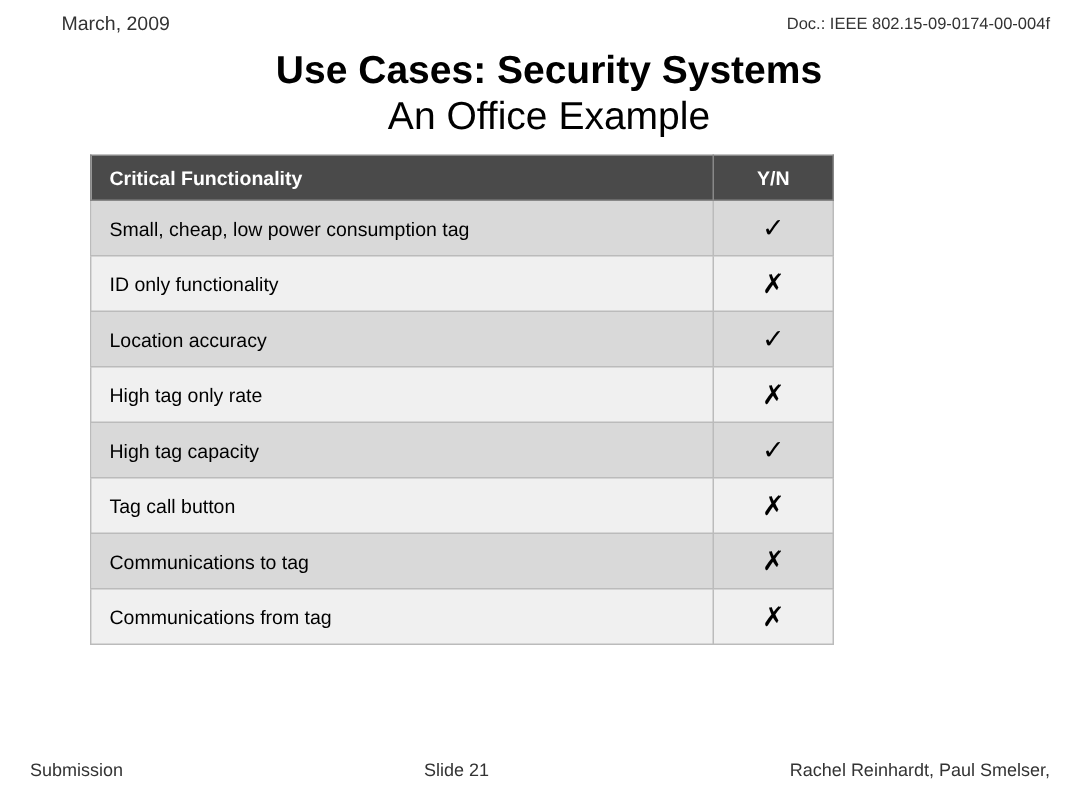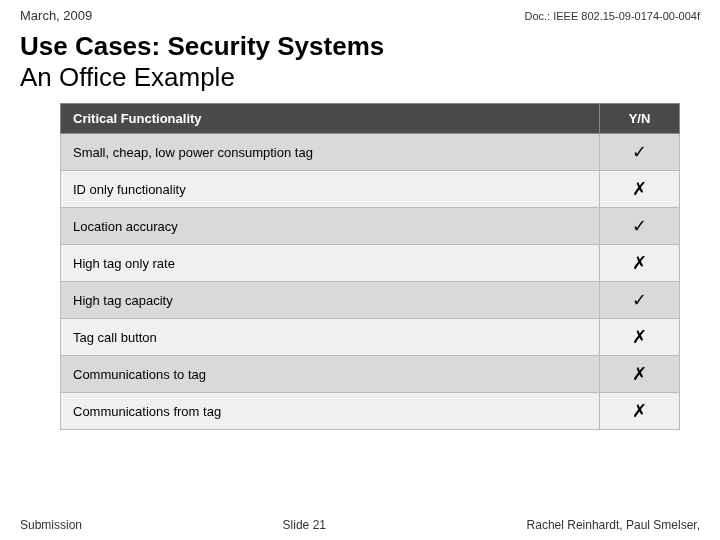--- a/index.html
+++ b/index.html
@@ -17,29 +17,31 @@
     .header-bar {
       display: flex;
       justify-content: space-between;
       align-items: center;
       padding: 8px 20px 4px 20px;
     }
 
     .header-date {
       font-size: 13px;
       color: #333;
+      margin-left: 21px;
     }
 
     .header-doc {
       font-size: 11px;
       color: #333;
     }
 
     .title-section {
       padding: 4px 8px 10px 20px;
+      text-align: center;
     }
 
     .main-title {
       font-size: 26px;
       font-weight: bold;
       color: #000;
       line-height: 1.2;
     }
 
     .sub-title {
@@ -47,21 +49,21 @@
       font-weight: normal;
       color: #000;
       line-height: 1.2;
     }
 
     .table-container {
       padding: 0 20px 0 60px;
     }
 
     table {
-      width: 620px;
+      width: 496px;
       border-collapse: collapse;
     }
 
     thead tr th {
       background-color: #4a4a4a;
       color: #ffffff;
       font-weight: bold;
       font-size: 13px;
       padding: 7px 12px;
       text-align: left;
@@ -89,21 +91,21 @@
       margin-left: 37px;
     }
 
     tbody tr td:last-child {
       text-align: center;
       font-size: 18px;
     }
 
     .footer-bar {
       position: absolute;
-      bottom: 8px;
+      bottom: 20px;
       left: 20px;
       right: 20px;
       display: flex;
       justify-content: space-between;
       align-items: center;
       font-size: 12px;
       color: #333;
     }
 
     .footer-slide {

